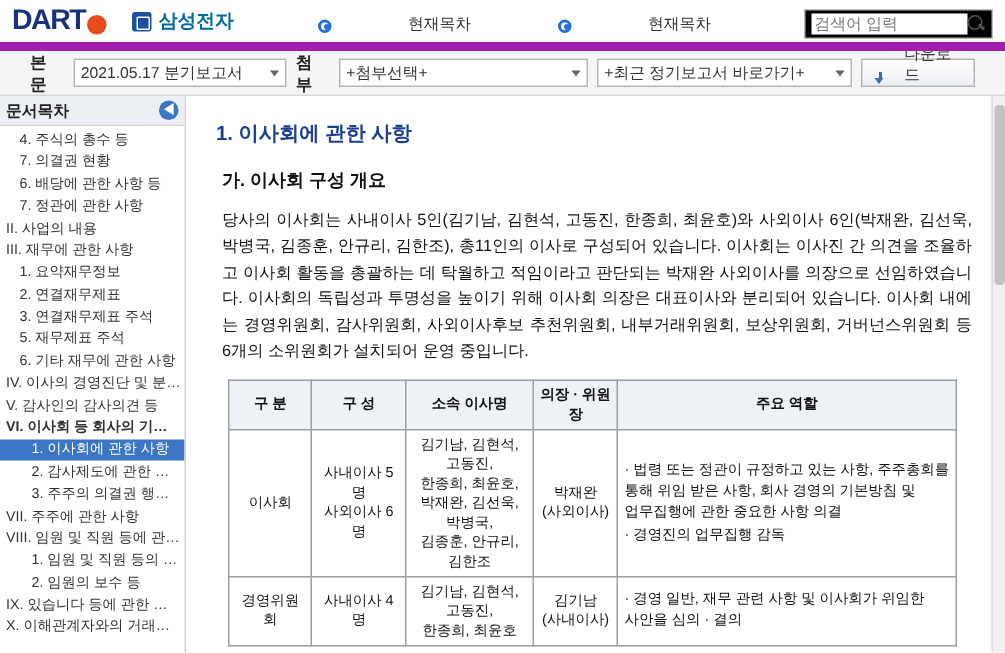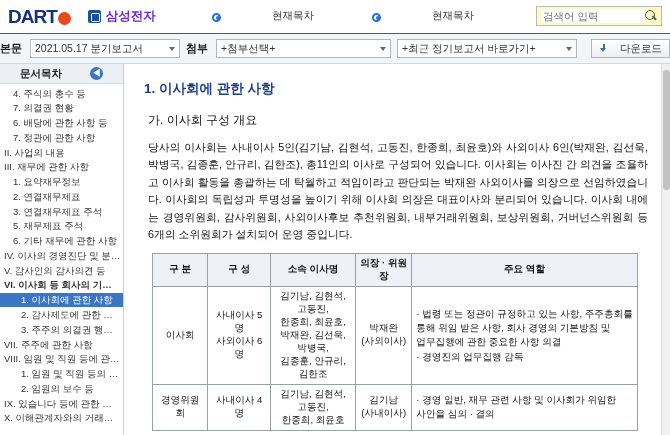--- a/index.html
+++ b/index.html
@@ -7,41 +7,41 @@
     margin: 0; padding: 0;
     width: 670px; height: 435px;
     overflow: hidden;
     font-family: "Liberation Sans", sans-serif;
     background: #ffffff;
   }
   
   .topbar {
     height: 34px;
     background: #ffffff;
-    border-bottom: 1px solid #a21caf;
+    border-bottom: 6px solid #a21caf;
     display: flex;
     align-items: center;
     padding: 0 8px;
     position: relative;
   }
   .logo {
     display: flex; align-items: center;
     font-size: 19px; font-weight: bold;
     letter-spacing: -1px;
     color: #1b2f6b;
   }
   .logo .d1 { color: #15337a; }
   .logo .globe {
     width: 13px; height: 13px; border-radius: 50%;
     background: #e8491d; display: inline-block;
     margin: 0 1px 0 1px; position: relative; top: 2px;
   }
   .corp {
     display: flex; align-items: center;
-    margin-left: 16px; font-size: 12.5px; font-weight: bold; color: #6d28d9;
+    margin-left: 16px; font-size: 12.5px; font-weight: bold; color: #0369a1;
   }
   .corp .sq {
     width: 13px; height: 13px; background: #1c4fa1;
     border-radius: 2px; margin-right: 5px;
     position: relative;
   }
   .corp .sq::after {
     content: ""; position: absolute; left: 3px; top: 3px;
     width: 7px; height: 7px; border: 1.5px solid #fff; border-radius: 1px;
   }
@@ -55,62 +55,62 @@
     background: #fff; margin-right: 3px; position: relative; top: 1px;
   }
   .radio.sel::after {
     content: ""; position: absolute; left: 1.5px; top: 1.5px;
     width: 4px; height: 4px; border-radius: 50%; background: #2a6fd4;
   }
   .rlabel { margin-right: 10px; }
   .searchbox {
     display: flex; align-items: center;
     border: 1px solid #b9b9b9; height: 20px; width: 126px;
-    background: #fef9c3; padding: 0 4px; margin-left: 4px;
+    background: #000000; padding: 0 4px; margin-left: 4px;
   }
   .searchbox input {
     border: none; outline: none; font-size: 10.5px; width: 100%;
     color: #999; font-family: "Liberation Sans", sans-serif;
   }
   .search-ico {
     width: 12px; height: 12px; flex: 0 0 12px; position: relative;
   }
   .search-ico::before {
     content: ""; position: absolute; left: 0; top: 0;
     width: 8px; height: 8px; border: 1.5px solid #555; border-radius: 50%;
   }
   .search-ico::after {
     content: ""; position: absolute; left: 7px; top: 7px;
     width: 5px; height: 1.5px; background: #555; transform: rotate(45deg);
   }
   
   .filterbar {
     height: 30px; background: #f4f5f7;
     border-bottom: 1px solid #d5d7da;
-    display: flex; align-items: center; padding: 0 0; gap: 6px;
+    display: flex; align-items: center; padding: 0 20px; gap: 6px;
     font-size: 11px;
   }
   .flabel { font-weight: bold; color: #222; margin-right: 2px; }
   .fselect {
     height: 19px; border: 1px solid #b5b5b5; background: #fff;
     font-size: 10.5px; color: #333; display: flex; align-items: center;
     justify-content: space-between; padding: 0 4px;
   }
   .fselect .caret {
     width: 0; height: 0; border-left: 3.5px solid transparent;
     border-right: 3.5px solid transparent; border-top: 4px solid #666;
     margin-left: 6px;
   }
   .w1 { width: 150px; }
   .w2 { width: 175px; }
   .w3 { width: 180px; }
   .dl-btn {
     margin-left: auto; height: 19px; border: 1px solid #b5b5b5;
     background: linear-gradient(#ffffff,#eceff3);
-    font-size: 10.5px; color: #333; display: flex; align-items: center;
+    font-size: 10.5px; color: #333; display: flex; align-items: flex-end;
     padding: 0 7px; gap: 12px;
   }
   .dl-ico {
     width: 9px; height: 9px; position: relative; display: inline-block;
   }
   .dl-ico::before {
     content: ""; position: absolute; left: 3.5px; top: 0; width: 2px; height: 5px; background: #3a6ea5;
   }
   .dl-ico::after {
     content: ""; position: absolute; left: 1px; top: 4px;
@@ -124,21 +124,21 @@
   
   .left {
     width: 124px; flex: 0 0 124px;
     border-right: 1px solid #d0d0d0;
     background: #fff;
     display: flex; flex-direction: column;
   }
   .left-head {
     height: 20px; background: #eceff3; border-bottom: 1px solid #d8d8d8;
     display: flex; align-items: center; justify-content: space-between;
-    padding: 0 20px; font-size: 10.5px; font-weight: bold; color: #222;
+    padding: 0 4px; font-size: 10.5px; font-weight: bold; color: #222;
   }
   .left-head .circ {
     width: 13px; height: 13px; border-radius: 50%;
     background: #3a76c4; color: #fff; font-size: 9px;
     display: flex; align-items: center; justify-content: center;
   }
   .tree {
     flex: 1; overflow: hidden; padding: 2px 0 0 0;
     font-size: 9.5px; color: #333; line-height: 1.45;
   }
@@ -154,21 +154,21 @@
   
   .right {
     flex: 1; overflow: hidden; position: relative;
     background: #fff; padding: 12px 22px 0 18px;
   }
   .doc-h1 {
     font-size: 13.5px; font-weight: bold; color: #1b3f8f;
     margin: 4px 0 14px 2px;
   }
   .doc-h2 {
-    font-size: 12px; font-weight: normal; color: #111;
+    font-size: 12px; font-weight: bold; color: #111;
     margin: 0 0 10px 6px;
   }
   .para {
     font-size: 10.8px; line-height: 1.62; color: #111;
     text-align: justify; margin: 0 0 9px 6px;
   }
   .note {
     font-size: 10.5px; color: #111; margin: 0 0 5px 10px;
   }
   

